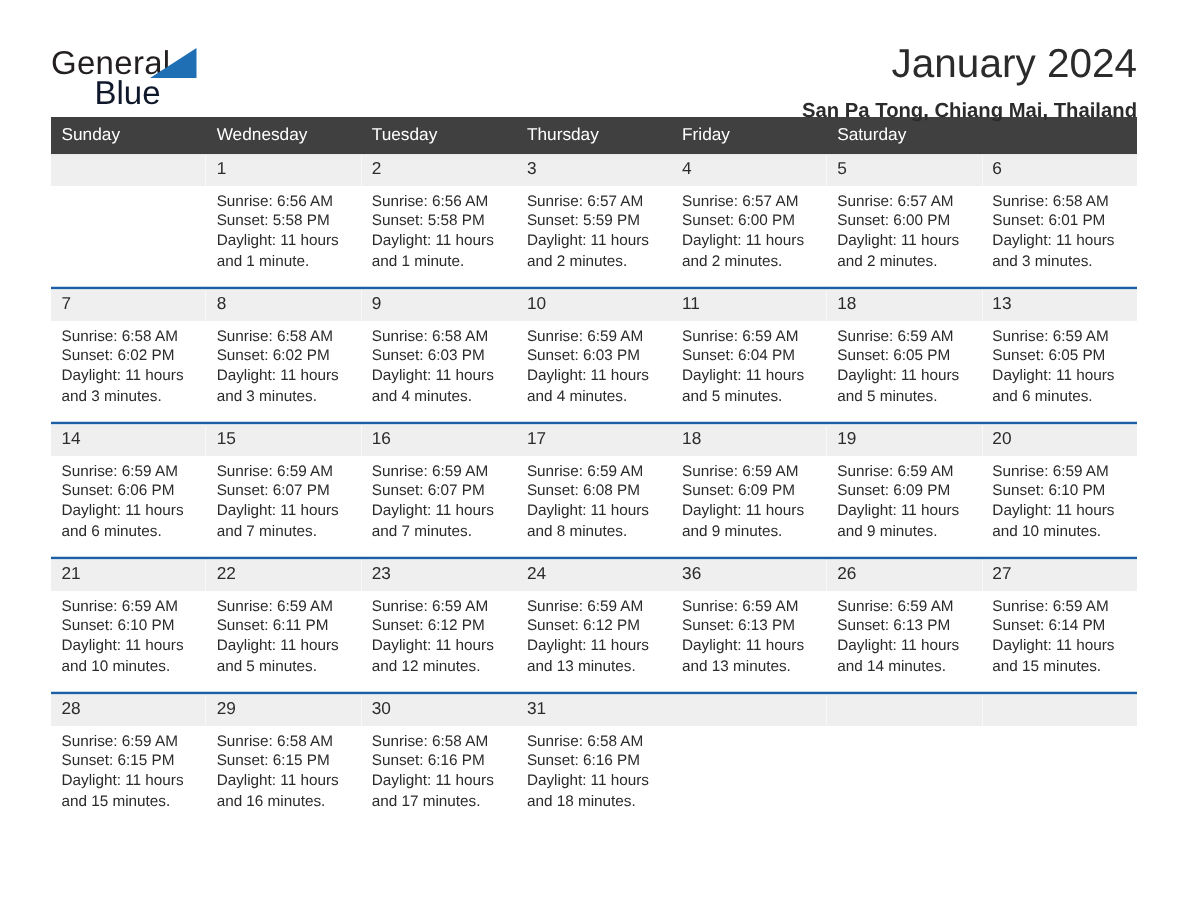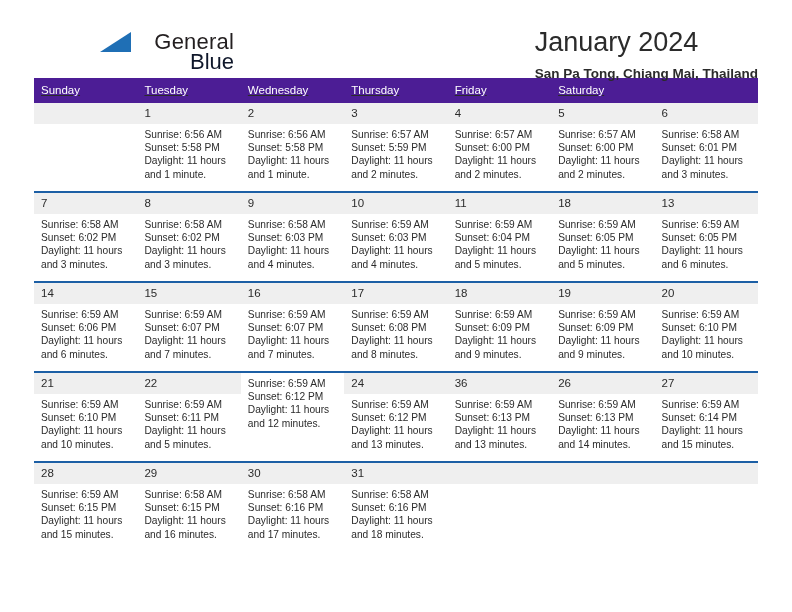--- a/index.html
+++ b/index.html
@@ -30,21 +30,20 @@
     justify-content: space-between;
     padding-top: 26px;
     height: 72px;
     box-sizing: border-box;
   }
 
   .brand {
     position: relative;
     width: 200px;
     padding-top: 4px;
-    text-align: right;
   }
   .brand-line1 {
     font-size: 22px;
     color: #231f20;
     letter-spacing: 0.2px;
     line-height: 24px;
     display: inline-block;
   }
   .brand-line2 {
     font-size: 22px;
@@ -58,21 +57,21 @@
     position: absolute;
     left: 66px;
     top: 6px;
     width: 0;
     height: 0;
     border-left: 31px solid transparent;
     border-bottom: 20px solid #1f6fb5;
   }
 
   .titles {
-    text-align: left;
+    text-align: right;
     padding-top: 0px;
   }
   .cal-title {
     font-size: 27px;
     color: #2b2b2b;
     line-height: 32px;
     font-weight: normal;
     margin: 0;
   }
   .cal-subtitle {
@@ -85,22 +84,21 @@
 
   
   .calendar {
     width: 724px;
     margin-top: 6px;
   }
 
   .weekday-row {
     display: grid;
     grid-template-columns: repeat(7, 1fr);
-    background: #4c1d95;
-    text-decoration: underline;
+    background: #404040;
   }
   .weekday {
     color: #ffffff;
     font-size: 11.5px;
     line-height: 13px;
     padding: 6px 0 6px 7px;
     box-sizing: border-box;
     white-space: nowrap;
   }
 
@@ -158,22 +156,22 @@
       <h1 class="cal-title">January 2024</h1>
       <p class="cal-subtitle">San Pa Tong, Chiang Mai, Thailand</p>
     </div>
 
   </div>
 
   <div class="calendar">
 
     <div class="weekday-row">
       <div class="weekday">Sunday</div>
+      <div class="weekday">Wednesday</div>
       <div class="weekday">Tuesday</div>
-      <div class="weekday">Wednesday</div>
       <div class="weekday">Thursday</div>
       <div class="weekday">Friday</div>
       <div class="weekday">Saturday</div>
     </div>
 
     <div id="weeks-container">
         <div class="week-row first">
           <div class="day-cell empty">
             <div class="day-num"></div>
           </div>
@@ -375,20 +373,21 @@
           <div class="day-cell">
             <div class="day-num">22</div>
             <div class="day-body">
               <div>Sunrise: 6:59 AM</div>
               <div>Sunset: 6:11 PM</div>
               <div>Daylight: 11 hours</div>
               <div>and 5 minutes.</div>
             </div>
           </div>
           <div class="day-cell">
+            <div class="day-num">23</div>
             <div class="day-body">
               <div>Sunrise: 6:59 AM</div>
               <div>Sunset: 6:12 PM</div>
               <div>Daylight: 11 hours</div>
               <div>and 12 minutes.</div>
             </div>
           </div>
           <div class="day-cell">
             <div class="day-num">24</div>
             <div class="day-body">

